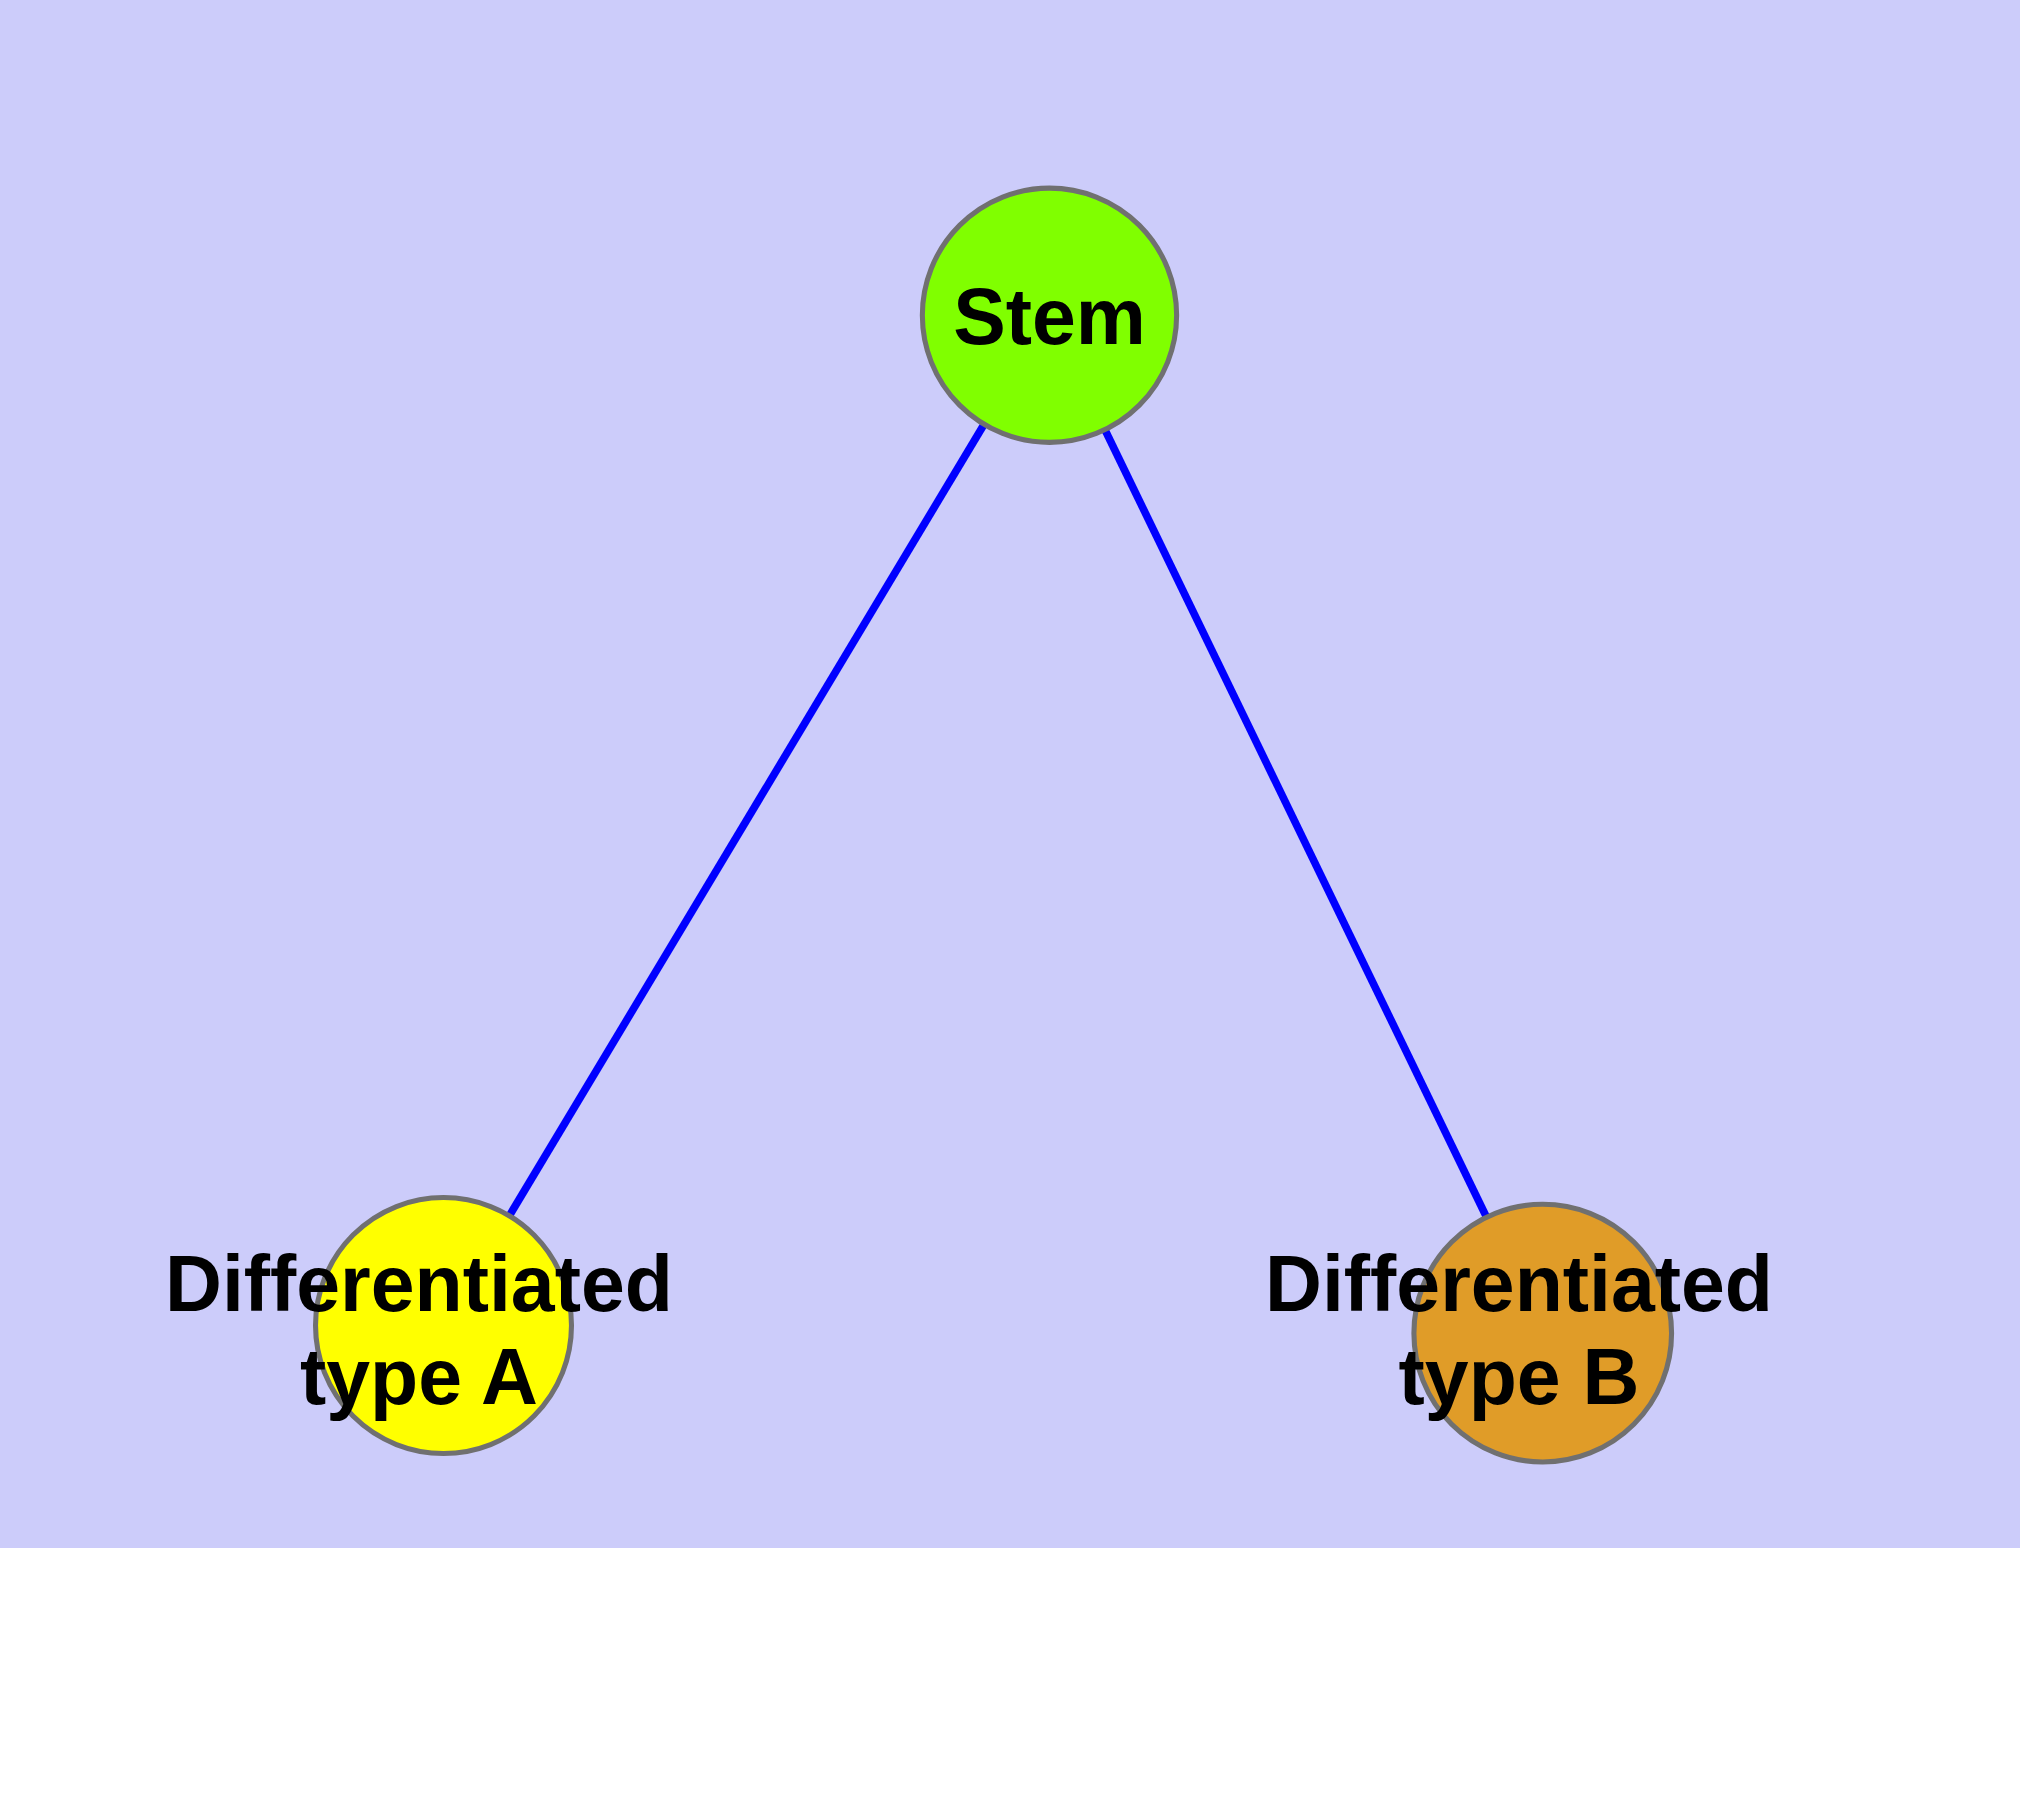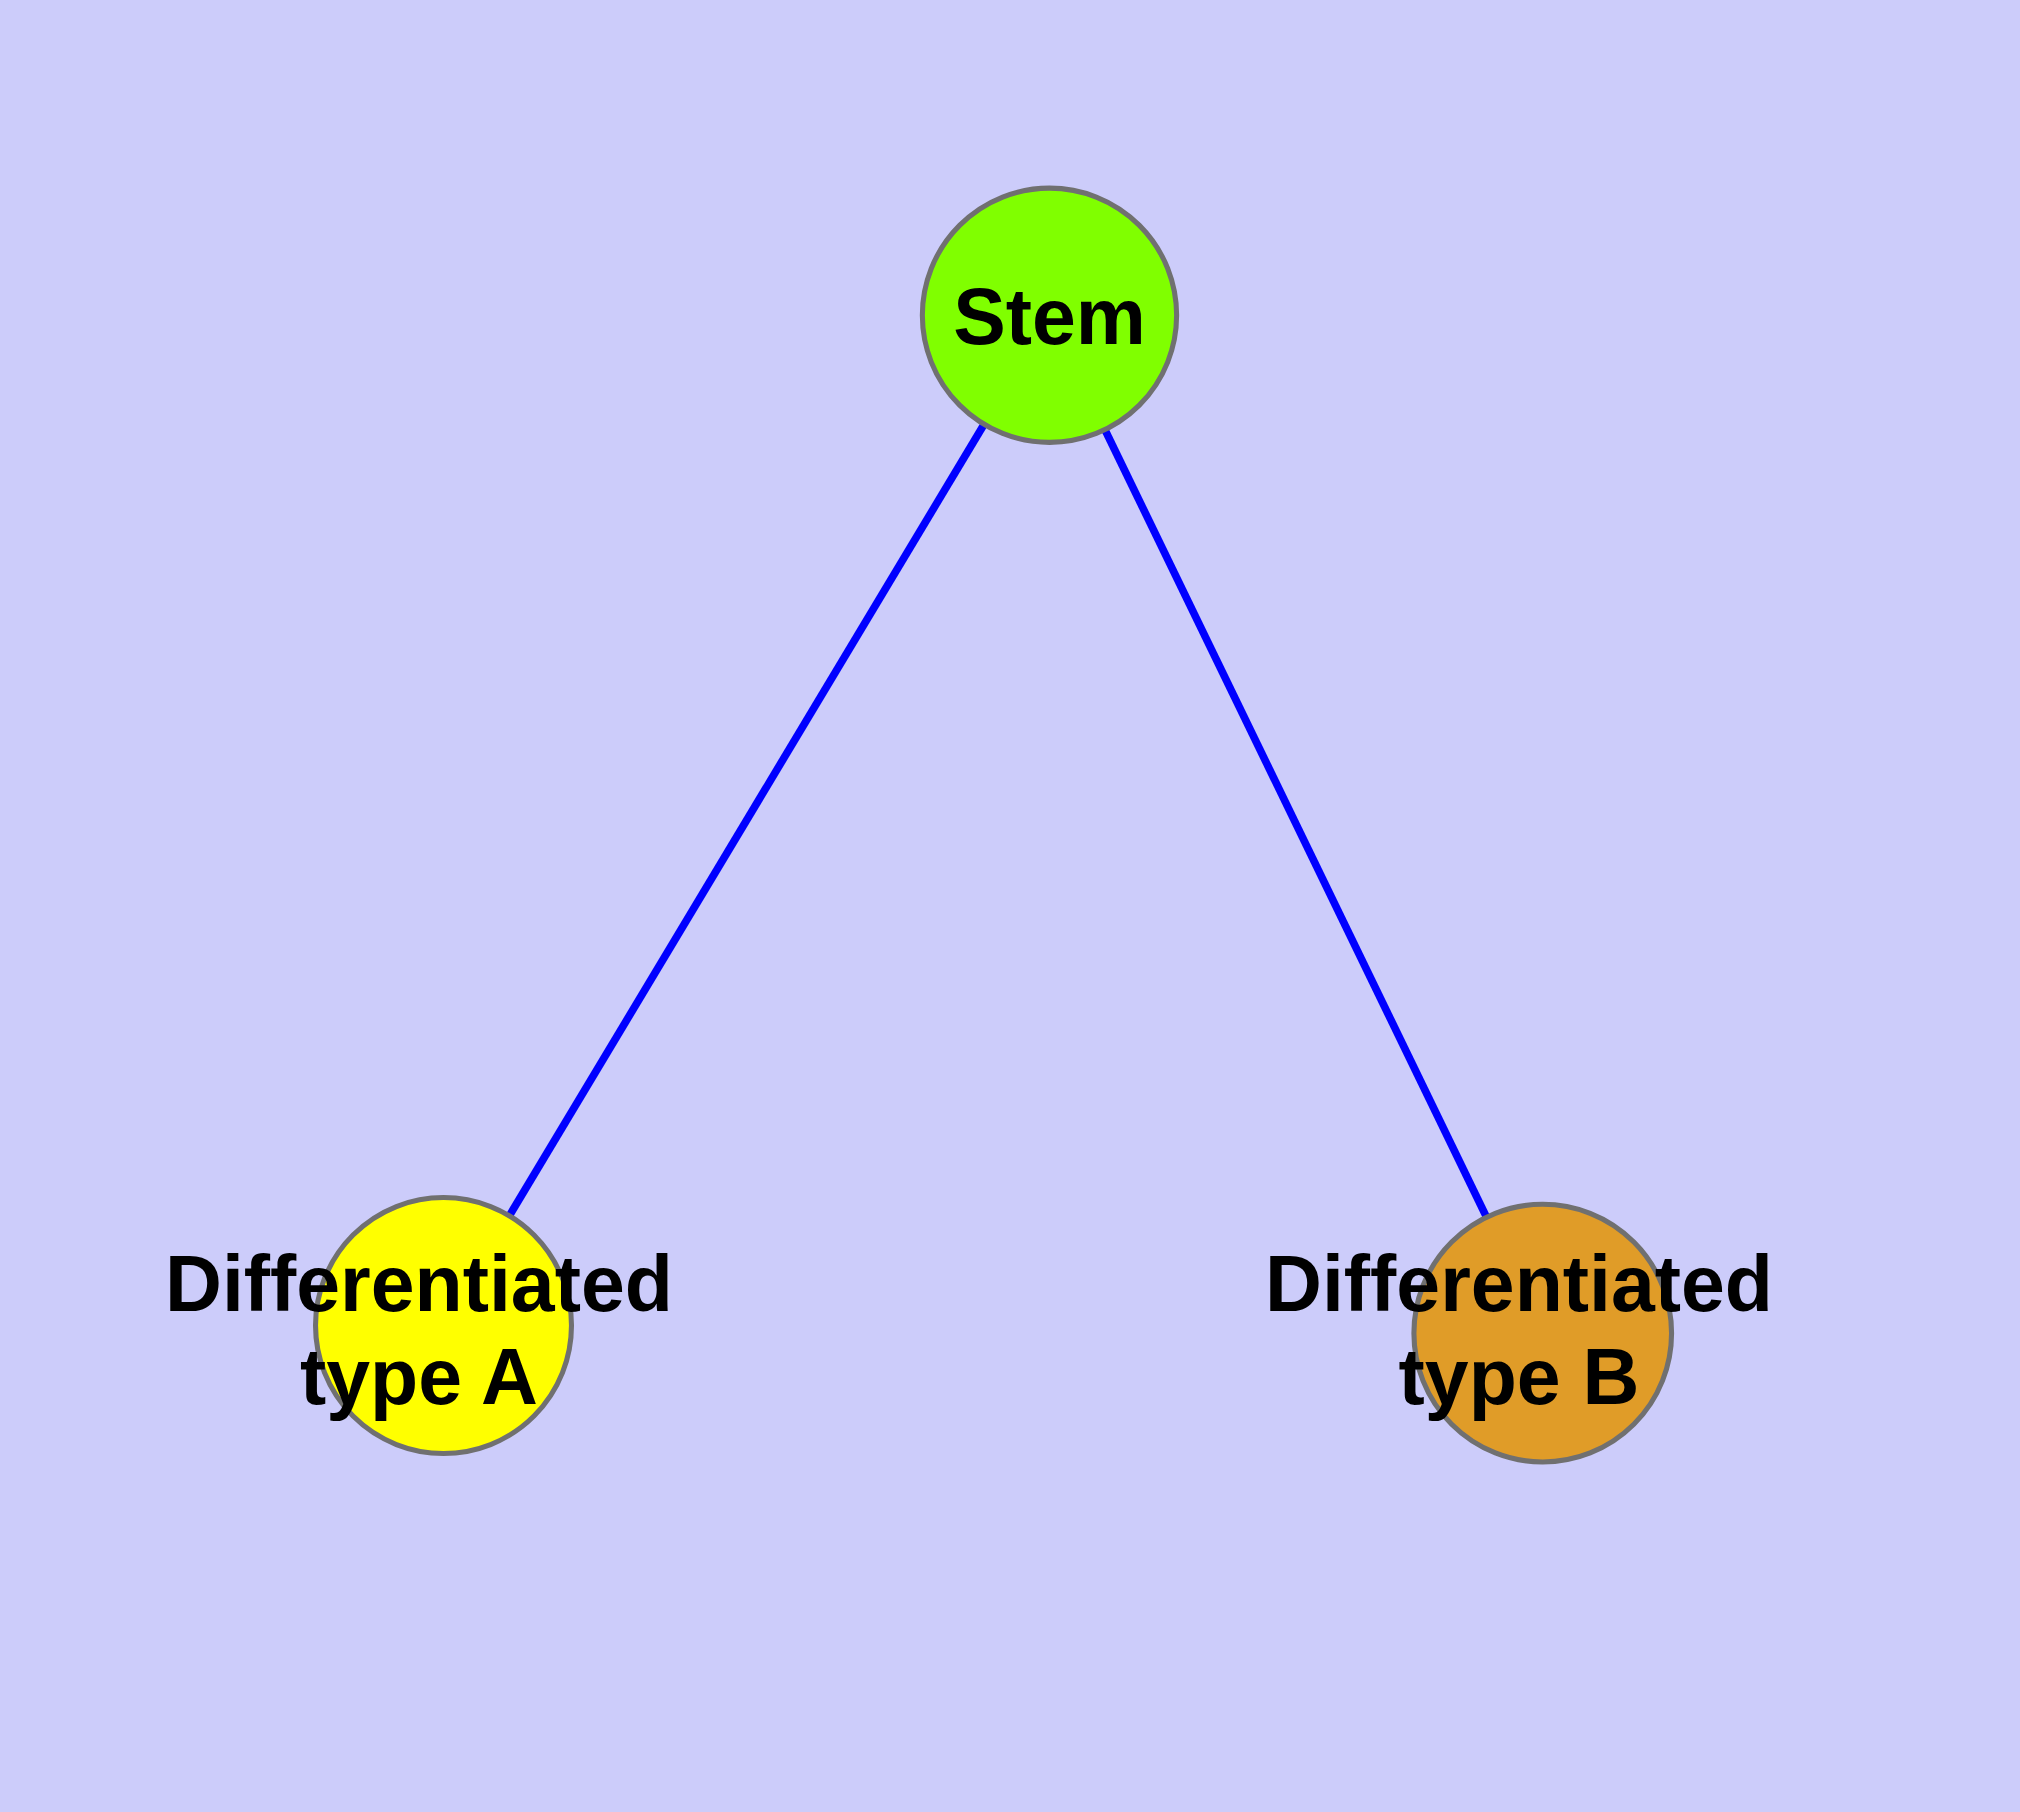--- a/index.html
+++ b/index.html
@@ -4,21 +4,21 @@
 <title>Cell differentiation graph</title>
 <style>
   html, body {
     margin: 0;
     padding: 0;
     background: #ffffff;
   }
   #canvas {
     position: relative;
     width: 2021px;
-    height: 1812px;
+    height: 1548px;
     overflow: hidden;
     background: #ccccfa;
     font-family: "Liberation Sans", "DejaVu Sans", sans-serif;
   }
   #graph-svg {
     position: absolute;
     left: 0;
     top: 0;
     width: 2021px;
     height: 1812px;

